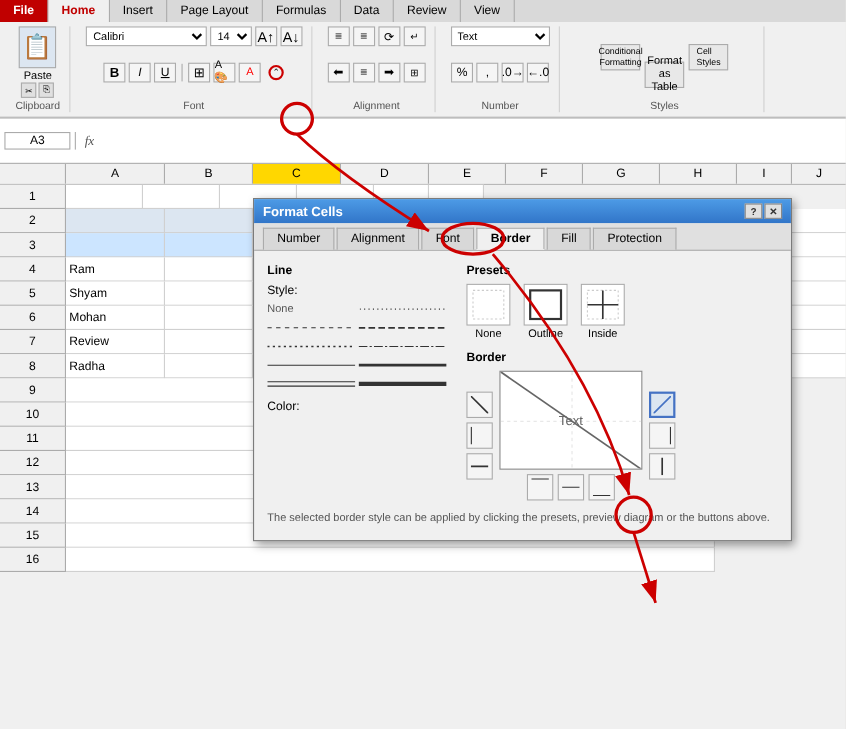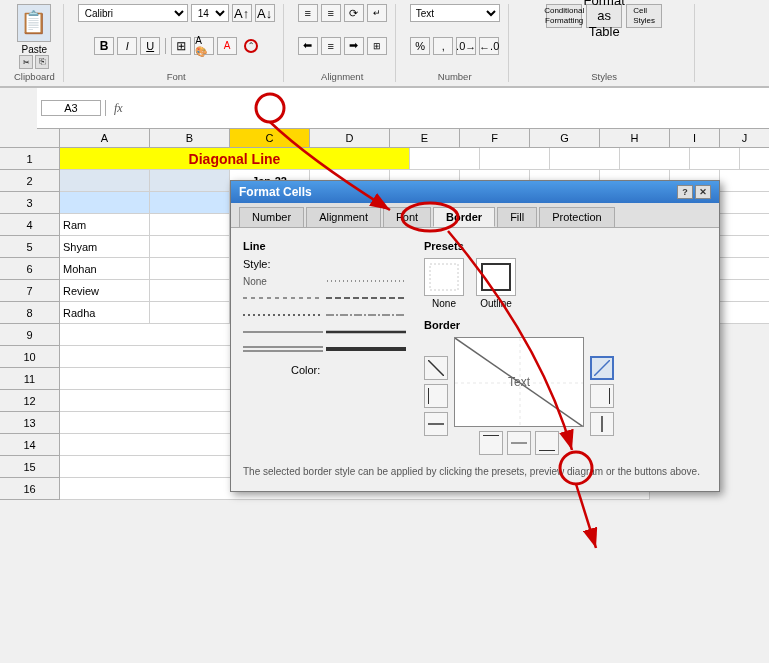--- a/index.html
+++ b/index.html
@@ -19,21 +19,21 @@
     .icon-btn.bold { font-weight: bold; font-size: 12px; }
     .icon-btn.italic { font-style: italic; }
     .icon-btn.underline { text-decoration: underline; }
     .align-row { display: flex; gap: 3px; }
     .number-select { font-size: 10px; border: 1px solid #ababab; background: white; width: 90px; height: 18px; padding: 1px; }
     .styles-large { display: flex; gap: 4px; align-items: center; }
     .style-btn-large { display: flex; flex-direction: column; align-items: center; cursor: pointer; font-size: 9px; }
     .style-btn-icon { width: 36px; height: 24px; background: #e8e8e8; border: 1px solid #ababab; display: flex; align-items: center; justify-content: center; font-size: 9px; text-align: center; line-height: 1.2; }
 
     
-    .formula-bar { display: flex; align-items: center; background: white; border-bottom: 1px solid #ababab; padding: 20px 4px; gap: 4px; height: 17px; margin-left: 37px; }
+    .formula-bar { display: flex; align-items: center; background: white; border-bottom: 1px solid #ababab; padding: 20px 4px; gap: 4px; height: 17px; }
     .cell-ref { width: 60px; border: 1px solid #ababab; padding: 1px 4px; font-size: 11px; text-align: center; }
     .formula-divider { width: 1px; height: 16px; background: #ababab; }
     .formula-icon { font-size: 12px; color: #555; padding: 0 4px; cursor: pointer; font-style: italic; font-family: serif; }
     .formula-input { flex: 1; border: none; outline: none; font-size: 11px; padding: 1px 4px; }
 
     
     .spreadsheet { position: relative; overflow: hidden; }
     .col-headers { display: flex; background: #f0f0f0; border-bottom: 1px solid #ababab; }
     .corner-cell { width: 60px; height: 18px; border-right: 1px solid #ababab; background: #f0f0f0; flex-shrink: 0; }
     .col-header { height: 18px; border-right: 1px solid #ababab; text-align: center; line-height: 18px; font-size: 11px; color: #000; background: #f0f0f0; flex-shrink: 0; }
@@ -56,21 +56,21 @@
     .dialog-tabs { display: flex; background: #e0e0e0; border-bottom: 1px solid #ababab; padding-top: 4px; padding-left: 8px; gap: 0; }
     .dialog-tab { padding: 3px 12px; font-size: 11px; cursor: pointer; border: 1px solid #ababab; border-bottom: none; background: #d8d8d8; margin-right: 2px; }
     .dialog-tab.active { background: #f0f0f0; border-bottom: 1px solid #f0f0f0; font-weight: bold; color: #000; }
 
     .dialog-content { padding: 12px; }
 
     .section-label { font-size: 11px; font-weight: bold; margin-bottom: 6px; }
     .subsection-label { font-size: 11px; margin-bottom: 4px; }
 
     .color-row { display: flex; align-items: center; gap: 6px; margin-top: 6px; }
-    .color-label { font-size: 11px; margin-left: 48px; }
+    .color-label { font-size: 11px; }
     .color-select { border: 1px solid #ababab; background: white; font-size: 10px; padding: 1px 2px; width: 100px; height: 20px; }
     .preset-icon { display: flex; flex-direction: column; align-items: center; gap: 2px; cursor: pointer; }
     .preset-icon-box { width: 40px; height: 38px; border: 1px solid #ababab; background: white; display: flex; align-items: center; justify-content: center; }
     .preset-label { font-size: 10px; }
     .border-btn { width: 24px; height: 24px; border: 1px solid #ababab; background: #f5f5f5; cursor: pointer; display: flex; align-items: center; justify-content: center; font-size: 10px; }
 
     .dialog-hint { font-size: 10px; color: #555; margin-top: 10px; line-height: 1.4; }
 
     .dialog-footer { display: flex; justify-content: flex-end; gap: 6px; padding: 8px 12px; border-top: 1px solid #ababab; }
     .dialog-btn { padding: 3px 16px; font-size: 11px; border: 1px solid #888; background: #f0f0f0; cursor: pointer; min-width: 60px; }
@@ -111,20 +111,30 @@
 
   <path d="M 448 231 Q 540 340 572 450" stroke="#cc0000" stroke-width="2.5" fill="none" marker-end="url(#arrowhead)"></path>
 
   <circle cx="576" cy="468" r="16" class="red-circle"></circle>
 
   <path d="M 576 484 L 596 548" stroke="#cc0000" stroke-width="2.5" fill="none" marker-end="url(#arrowhead)"></path>
 </svg>
 
 <div style="width:769px; height:663px; overflow:hidden; position:relative; background:#f0f0f0;">
 
+  <div class="ribbon-tabs">
+    <div class="ribbon-tab file">File</div>
+    <div class="ribbon-tab active">Home</div>
+    <div class="ribbon-tab">Insert</div>
+    <div class="ribbon-tab">Page Layout</div>
+    <div class="ribbon-tab">Formulas</div>
+    <div class="ribbon-tab">Data</div>
+    <div class="ribbon-tab">Review</div>
+    <div class="ribbon-tab">View</div>
+  </div>
 
   <div class="ribbon-content">
 
     <div class="ribbon-group">
       <div style="display:flex; flex-direction:column; align-items:center; gap:2px; cursor:pointer;">
         <div style="width:34px; height:38px; background:#dce6f1; border:1px solid #ababab; display:flex; align-items:center; justify-content:center; font-size:22px;">📋</div>
         <span style="font-size:10px;">Paste</span>
       </div>
       <div style="display:flex; gap:2px;">
         <div style="width:14px; height:14px; background:#e0e0e0; border:1px solid #ababab; cursor:pointer; font-size:8px; display:flex; align-items:center; justify-content:center;">✂</div>
@@ -183,21 +193,21 @@
 
     <div class="ribbon-group" style="min-width:180px;">
       <div class="styles-large">
         <div class="style-btn-large">
           <div class="style-btn-icon" style="font-size:8px; padding:2px;">
             <span style="white-space:pre-line; text-align:center;">Conditional
 Formatting</span>
           </div>
         </div>
         <div class="style-btn-large">
-          <div class="style-btn-icon" style="font-size:13px; padding:8px;">
+          <div class="style-btn-icon" style="font-size:10px; padding:8px;margin-top:32px;">
             <span style="white-space:pre-line; text-align:center;">Format
 as Table</span>
           </div>
         </div>
         <div class="style-btn-large">
           <div class="style-btn-icon" style="font-size:8px; padding:2px;">
             <span style="white-space:pre-line; text-align:left;">Cell
 Styles</span>
           </div>
         </div>
@@ -224,21 +234,20 @@
       <div class="col-header col-e">E</div>
       <div class="col-header col-f">F</div>
       <div class="col-header col-g">G</div>
       <div class="col-header col-h">H</div>
       <div class="col-header col-i">I</div>
       <div class="col-header col-j">J</div>
     </div>
 
     <div class="row">
       <div class="row-header">1</div>
-      <div class="cell col-a header-row" style="width:350px; background:#ffff00; font-weight:bold; color:#c00000; font-size:14px; text-align:center;">Diagonal Line</div>
       <div class="cell col-e"></div>
       <div class="cell col-f"></div>
       <div class="cell col-g"></div>
       <div class="cell col-h"></div>
       <div class="cell col-i"></div>
       <div class="cell col-j"></div>
     </div>
 
     <div class="row">
       <div class="row-header">2</div>
@@ -480,20 +489,30 @@
 
             <div class="preset-icon">
               <div class="preset-icon-box">
                 <svg width="36" height="34">
                   <rect x="4" y="4" width="28" height="26" fill="none" stroke="#333" stroke-width="2"></rect>
                 </svg>
               </div>
               <span class="preset-label">Outline</span>
             </div>
 
+            <div class="preset-icon">
+              <div class="preset-icon-box">
+                <svg width="36" height="34">
+                  <rect x="4" y="4" width="28" height="26" fill="none" stroke="#ccc" stroke-width="1" stroke-dasharray="2,2"></rect>
+                  <line x1="18" y1="4" x2="18" y2="30" stroke="#333" stroke-width="1.5"></line>
+                  <line x1="4" y1="17" x2="32" y2="17" stroke="#333" stroke-width="1.5"></line>
+                </svg>
+              </div>
+              <span class="preset-label">Inside</span>
+            </div>
           </div>
 
           <div class="section-label">Border</div>
 
           <div style="display:flex; gap:6px;">
 
             <div style="display:flex; flex-direction:column; gap:4px; justify-content:center;">
               <div class="border-btn" title="Diagonal Down">
                 <svg width="16" height="16">
                     <line x1="0" y1="0" x2="16" y2="16" stroke="#333" stroke-width="1.5"></line>

